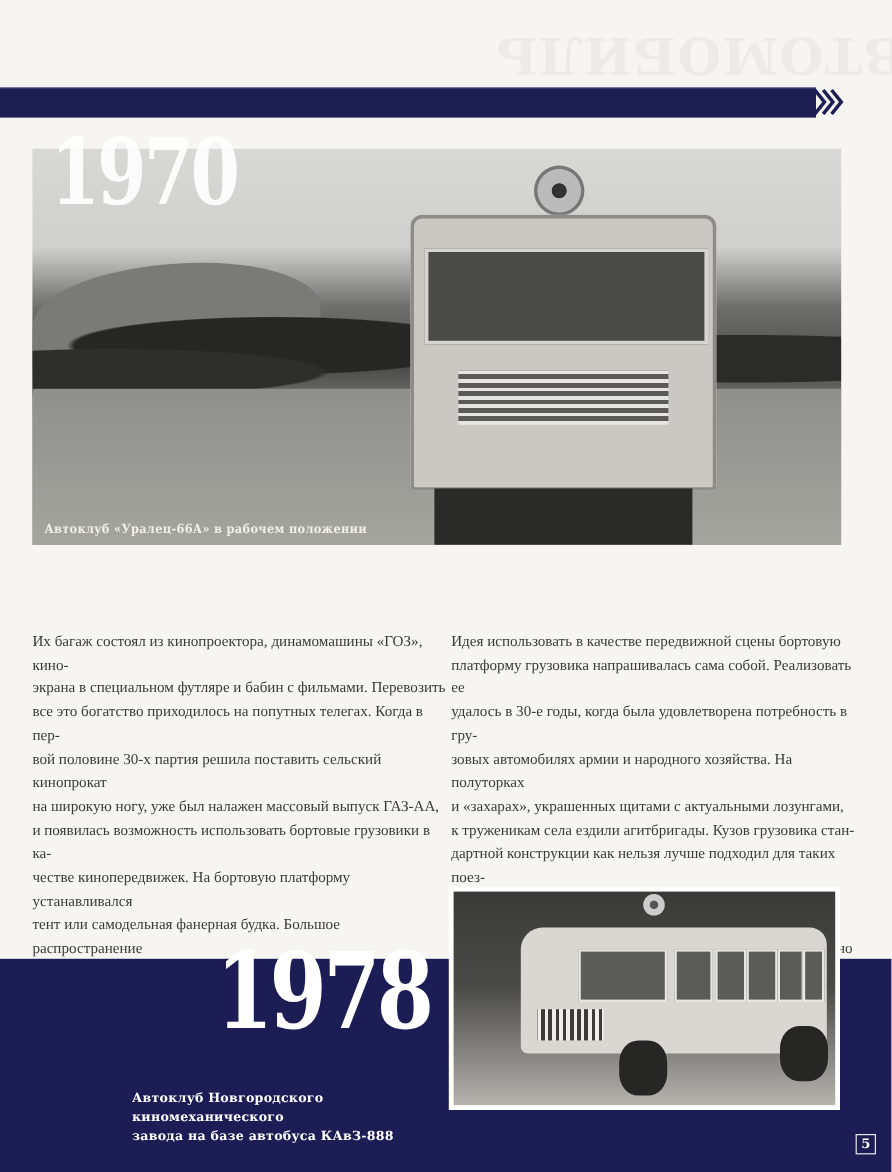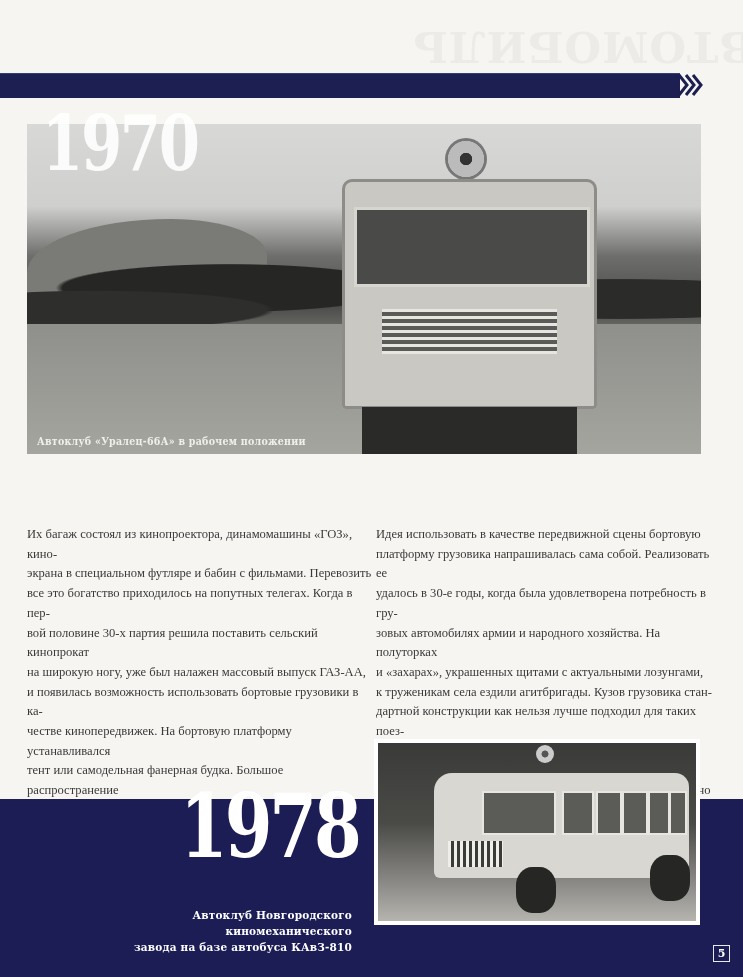--- a/index.html
+++ b/index.html
@@ -108,21 +108,21 @@
     position: absolute; left: 158px; top: 2px; width: 18px; height: 18px; border-radius: 50%;
     background: radial-gradient(circle, #555 0 25%, #ccc 30%);
   }
   .year2 {
     position: absolute; left: 180px; top: 782px;
     font-family: "DejaVu Serif", serif; font-weight: bold; font-size: 88px;
     color: #ffffff; letter-spacing: -4px; line-height: 1;
     transform: scaleX(0.78); transform-origin: left top;
   }
   .caption2 {
-    position: absolute; left: 110px; top: 907px; width: 242px; text-align: right;
+    position: absolute; left: 110px; top: 907px; width: 242px; 
     font-family: "DejaVu Serif", serif; font-weight: bold; font-size: 10.5px;
     color: #ffffff; line-height: 16px; letter-spacing: 0.2px;
   }
   .page-num {
     position: absolute; left: 713px; top: 945px; width: 17px; height: 17px;
     border: 1px solid #e8e8ef; color: #ffffff; box-sizing: border-box;
     font-family: "DejaVu Serif", serif; font-weight: bold; font-size: 11px;
     text-align: center; line-height: 15px;
   }
 </style>
@@ -194,16 +194,16 @@
       <div class="grille2"></div>
     </div>
     <div class="wheel" style="left:138px;top:124px;"></div>
     <div class="wheel" style="left:272px;top:112px;"></div>
   </div>
 </div>
 
 <div class="year2">1978</div>
 <div class="caption2">
   <div>Автоклуб Новгородского киномеханического</div>
-  <div>завода на базе автобуса КАвЗ-810</div>
+  <div>завода на базе автобуса КАвЗ-888</div>
 </div>
 
 <div class="page-num">5</div>
 
 </body></html>

